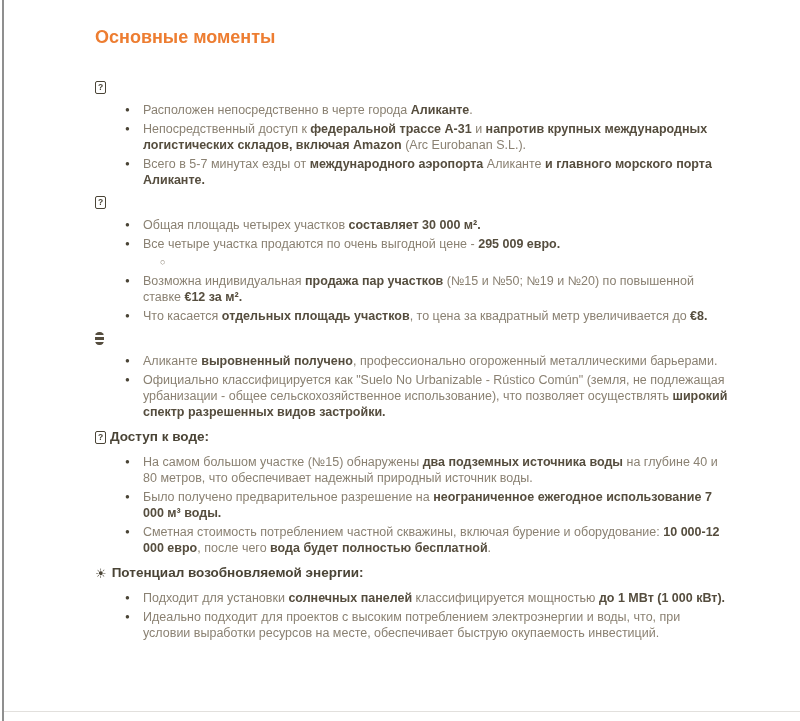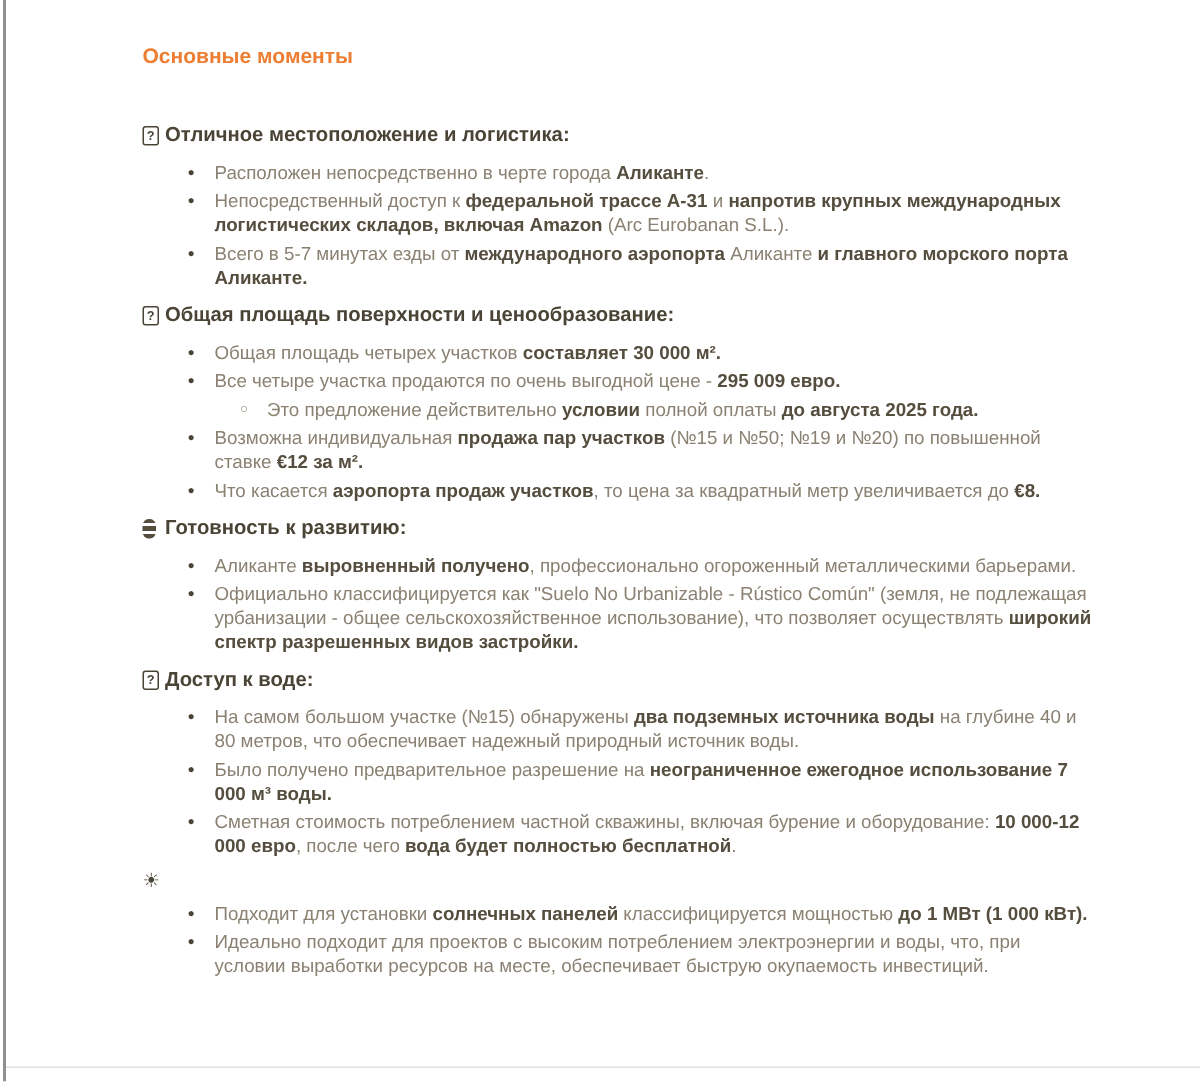--- a/index.html
+++ b/index.html
@@ -23,21 +23,21 @@
   }
   .bottom-rule{
     position:absolute;left:4px;right:0;top:711px;height:1px;
     background:var(--rule);
   }
   .page{
     padding:27px 72px 0 95px;
   }
   .title{
     color:var(--accent);
-    font-size:14px;line-height:21px;font-weight:700;
+    font-size:18px;line-height:21px;font-weight:700;
     margin-bottom:33px;
   }
   section{margin-bottom:8px;}
   section:last-child{margin-top:6px;}
   .sec-heading{
     display:flex;align-items:center;
     color:var(--heading);
     font-size:13.5px;line-height:18px;font-weight:700;
     margin-bottom:8px;
   }
@@ -81,69 +81,65 @@
 <body>
 
 <div class="left-border"></div>
 
 <div class="page">
   <h1 class="title">Основные моменты</h1>
   <div id="sections-root">
       <section>
         <h2 class="sec-heading">
           <span class="icon icon-question-box">?</span>
-          <span class="sec-heading-text">Отличное местоположение и логистика:</span>
         </h2>
         <ul class="bullet-list">
           <li class="lvl1">
             <span class="marker">●</span>
             <span class="li-text"><span class="r">Расположен непосредственно в черте города </span><span class="b">Аликанте</span><span class="r">.</span></span>
           </li>
           <li class="lvl1">
             <span class="marker">●</span>
             <span class="li-text"><span class="r">Непосредственный доступ к </span><span class="b">федеральной трассе A-31</span><span class="r"> и </span><span class="b">напротив крупных международных логистических складов, включая Amazon</span><span class="r"> (Arc Eurobanan S.L.).</span></span>
           </li>
           <li class="lvl1">
             <span class="marker">●</span>
             <span class="li-text"><span class="r">Всего в 5-7 минутах езды от </span><span class="b">международного аэропорта</span><span class="r"> Аликанте </span><span class="b">и главного морского порта Аликанте.</span></span>
           </li>
         </ul>
       </section>
       <section>
         <h2 class="sec-heading">
           <span class="icon icon-question-box">?</span>
-          <span class="sec-heading-text">Общая площадь поверхности и ценообразование:</span>
         </h2>
         <ul class="bullet-list">
           <li class="lvl1">
             <span class="marker">●</span>
             <span class="li-text"><span class="r">Общая площадь четырех участков </span><span class="b">составляет 30 000 м².</span></span>
           </li>
           <li class="lvl1">
             <span class="marker">●</span>
             <span class="li-text"><span class="r">Все четыре участка продаются по очень выгодной цене - </span><span class="b">295 009 евро.</span></span>
           </li>
           <li class="lvl2">
             <span class="marker">○</span>
-            <span class="li-text"><span class="r">Это предложение действительно </span><span class="b">условии</span><span class="r"> полной оплаты </span><span class="b">до августа 2025 года.</span></span>
           </li>
           <li class="lvl1">
             <span class="marker">●</span>
             <span class="li-text"><span class="r">Возможна индивидуальная </span><span class="b">продажа пар участков</span><span class="r"> (№15 и №50; №19 и №20) по повышенной ставке </span><span class="b">€12 за м².</span></span>
           </li>
           <li class="lvl1">
             <span class="marker">●</span>
-            <span class="li-text"><span class="r">Что касается </span><span class="b">аэропорта продаж участков</span><span class="r">, то цена за квадратный метр увеличивается до </span><span class="b">€8.</span></span>
+            <span class="li-text"><span class="r">Что касается </span><span class="b">отдельных площадь участков</span><span class="r">, то цена за квадратный метр увеличивается до </span><span class="b">€8.</span></span>
           </li>
         </ul>
       </section>
       <section>
         <h2 class="sec-heading">
           <span class="icon icon-construction"></span>
-          <span class="sec-heading-text">Готовность к развитию:</span>
         </h2>
         <ul class="bullet-list">
           <li class="lvl1">
             <span class="marker">●</span>
             <span class="li-text"><span class="r">Аликанте </span><span class="b">выровненный получено</span><span class="r">, профессионально огороженный металлическими барьерами.</span></span>
           </li>
           <li class="lvl1">
             <span class="marker">●</span>
             <span class="li-text"><span class="r">Официально классифицируется как "Suelo No Urbanizable - Rústico Común" (земля, не подлежащая урбанизации - общее сельскохозяйственное использование), что позволяет осуществлять </span><span class="b">широкий спектр разрешенных видов застройки.</span></span>
           </li>
@@ -165,20 +161,21 @@
           </li>
           <li class="lvl1">
             <span class="marker">●</span>
             <span class="li-text"><span class="r">Сметная стоимость потреблением частной скважины, включая бурение и оборудование: </span><span class="b">10 000-12 000 евро</span><span class="r">, после чего </span><span class="b">вода будет полностью бесплатной</span><span class="r">.</span></span>
           </li>
         </ul>
       </section>
       <section>
         <h2 class="sec-heading">
           <span class="icon icon-sun">☀</span>
+          <span class="sec-heading-text">Потенциал возобновляемой энергии:</span>
         </h2>
         <ul class="bullet-list">
           <li class="lvl1">
             <span class="marker">●</span>
             <span class="li-text"><span class="r">Подходит для установки </span><span class="b">солнечных панелей</span><span class="r"> классифицируется мощностью </span><span class="b">до 1 МВт (1 000 кВт).</span></span>
           </li>
           <li class="lvl1">
             <span class="marker">●</span>
             <span class="li-text"><span class="r">Идеально подходит для проектов с высоким потреблением электроэнергии и воды, что, при условии выработки ресурсов на месте, обеспечивает быструю окупаемость инвестиций.</span></span>
           </li>

